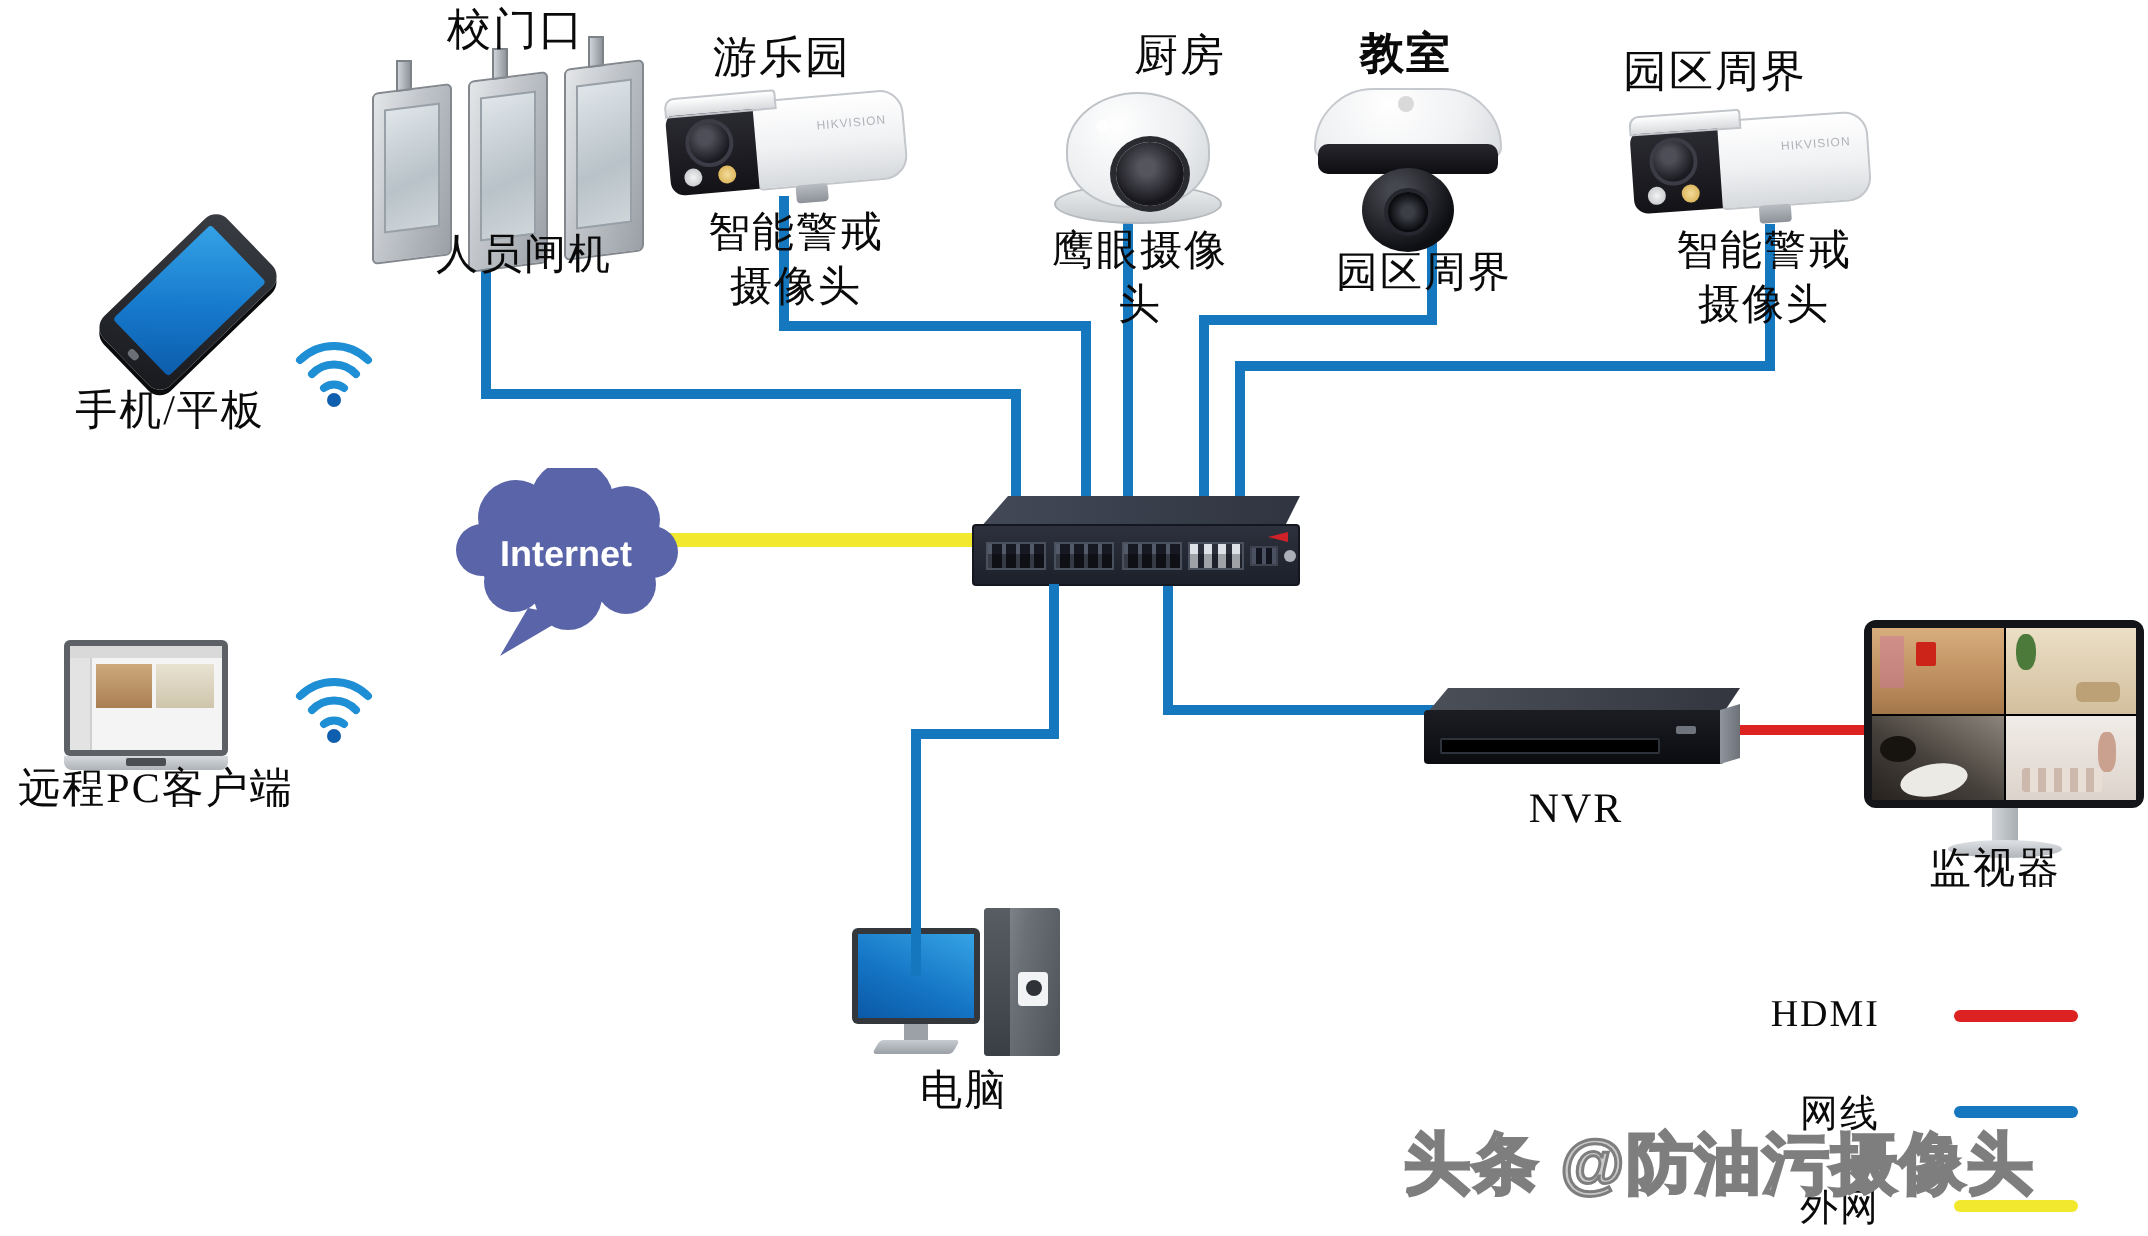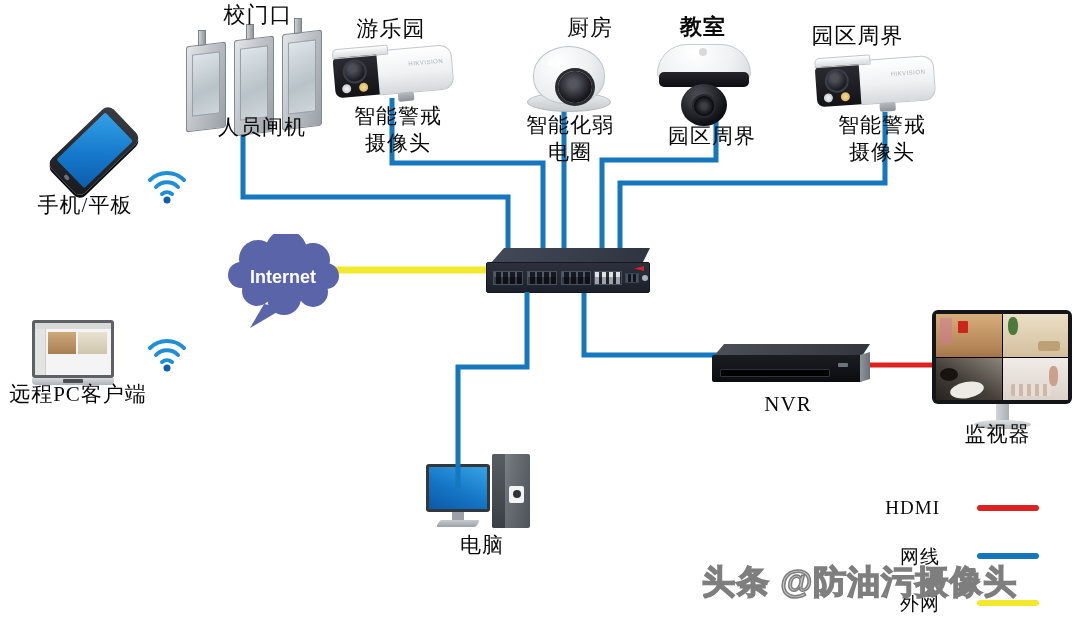--- a/index.html
+++ b/index.html
@@ -316,21 +316,21 @@
         <div class="rpc-img1"></div>
         <div class="rpc-img2"></div>
       </div>
     </div>
     <div class="rpc-foot"></div>
     <div class="rpc-notch"></div>
   </div>
 
   <div class="lbl" style="left:196px; top:114px; width:102px;margin-left:15px;">人员闸机</div>
   <div class="lbl" style="left:347px; top:103px; width:102px;">智能警戒摄像头</div>
-  <div class="lbl" style="left:519px; top:112px; width:102px;">智能化弱电圈</div>
+  <div class="lbl" style="left:519px; top:112px; width:102px;">鹰眼摄像头</div>
   <div class="lbl" style="left:661px; top:123px; width:102px;">园区周界</div>
   <div class="lbl" style="left:831px; top:112px; width:102px;">智能警戒摄像头</div>
   <div class="lbl" style="left:22px;  top:192px; width:126px;">手机/平板</div>
   <div class="lbl" style="left:0px;   top:381px; width:156px;">远程PC客户端</div>
   <div class="lbl" style="left:446px; top:532px; width:72px;">电脑</div>
   <div class="lbl" style="left:750px; top:391px; width:76px;">NVR</div>
   <div class="lbl" style="left:950px; top:421px; width:95px;">监视器</div>
 
   <svg class="wires-top" width="1074" height="618">
     <polyline points="527,292 527,367 458,367 458,488" fill="none" stroke-width="5" stroke="#1577be"></polyline>

